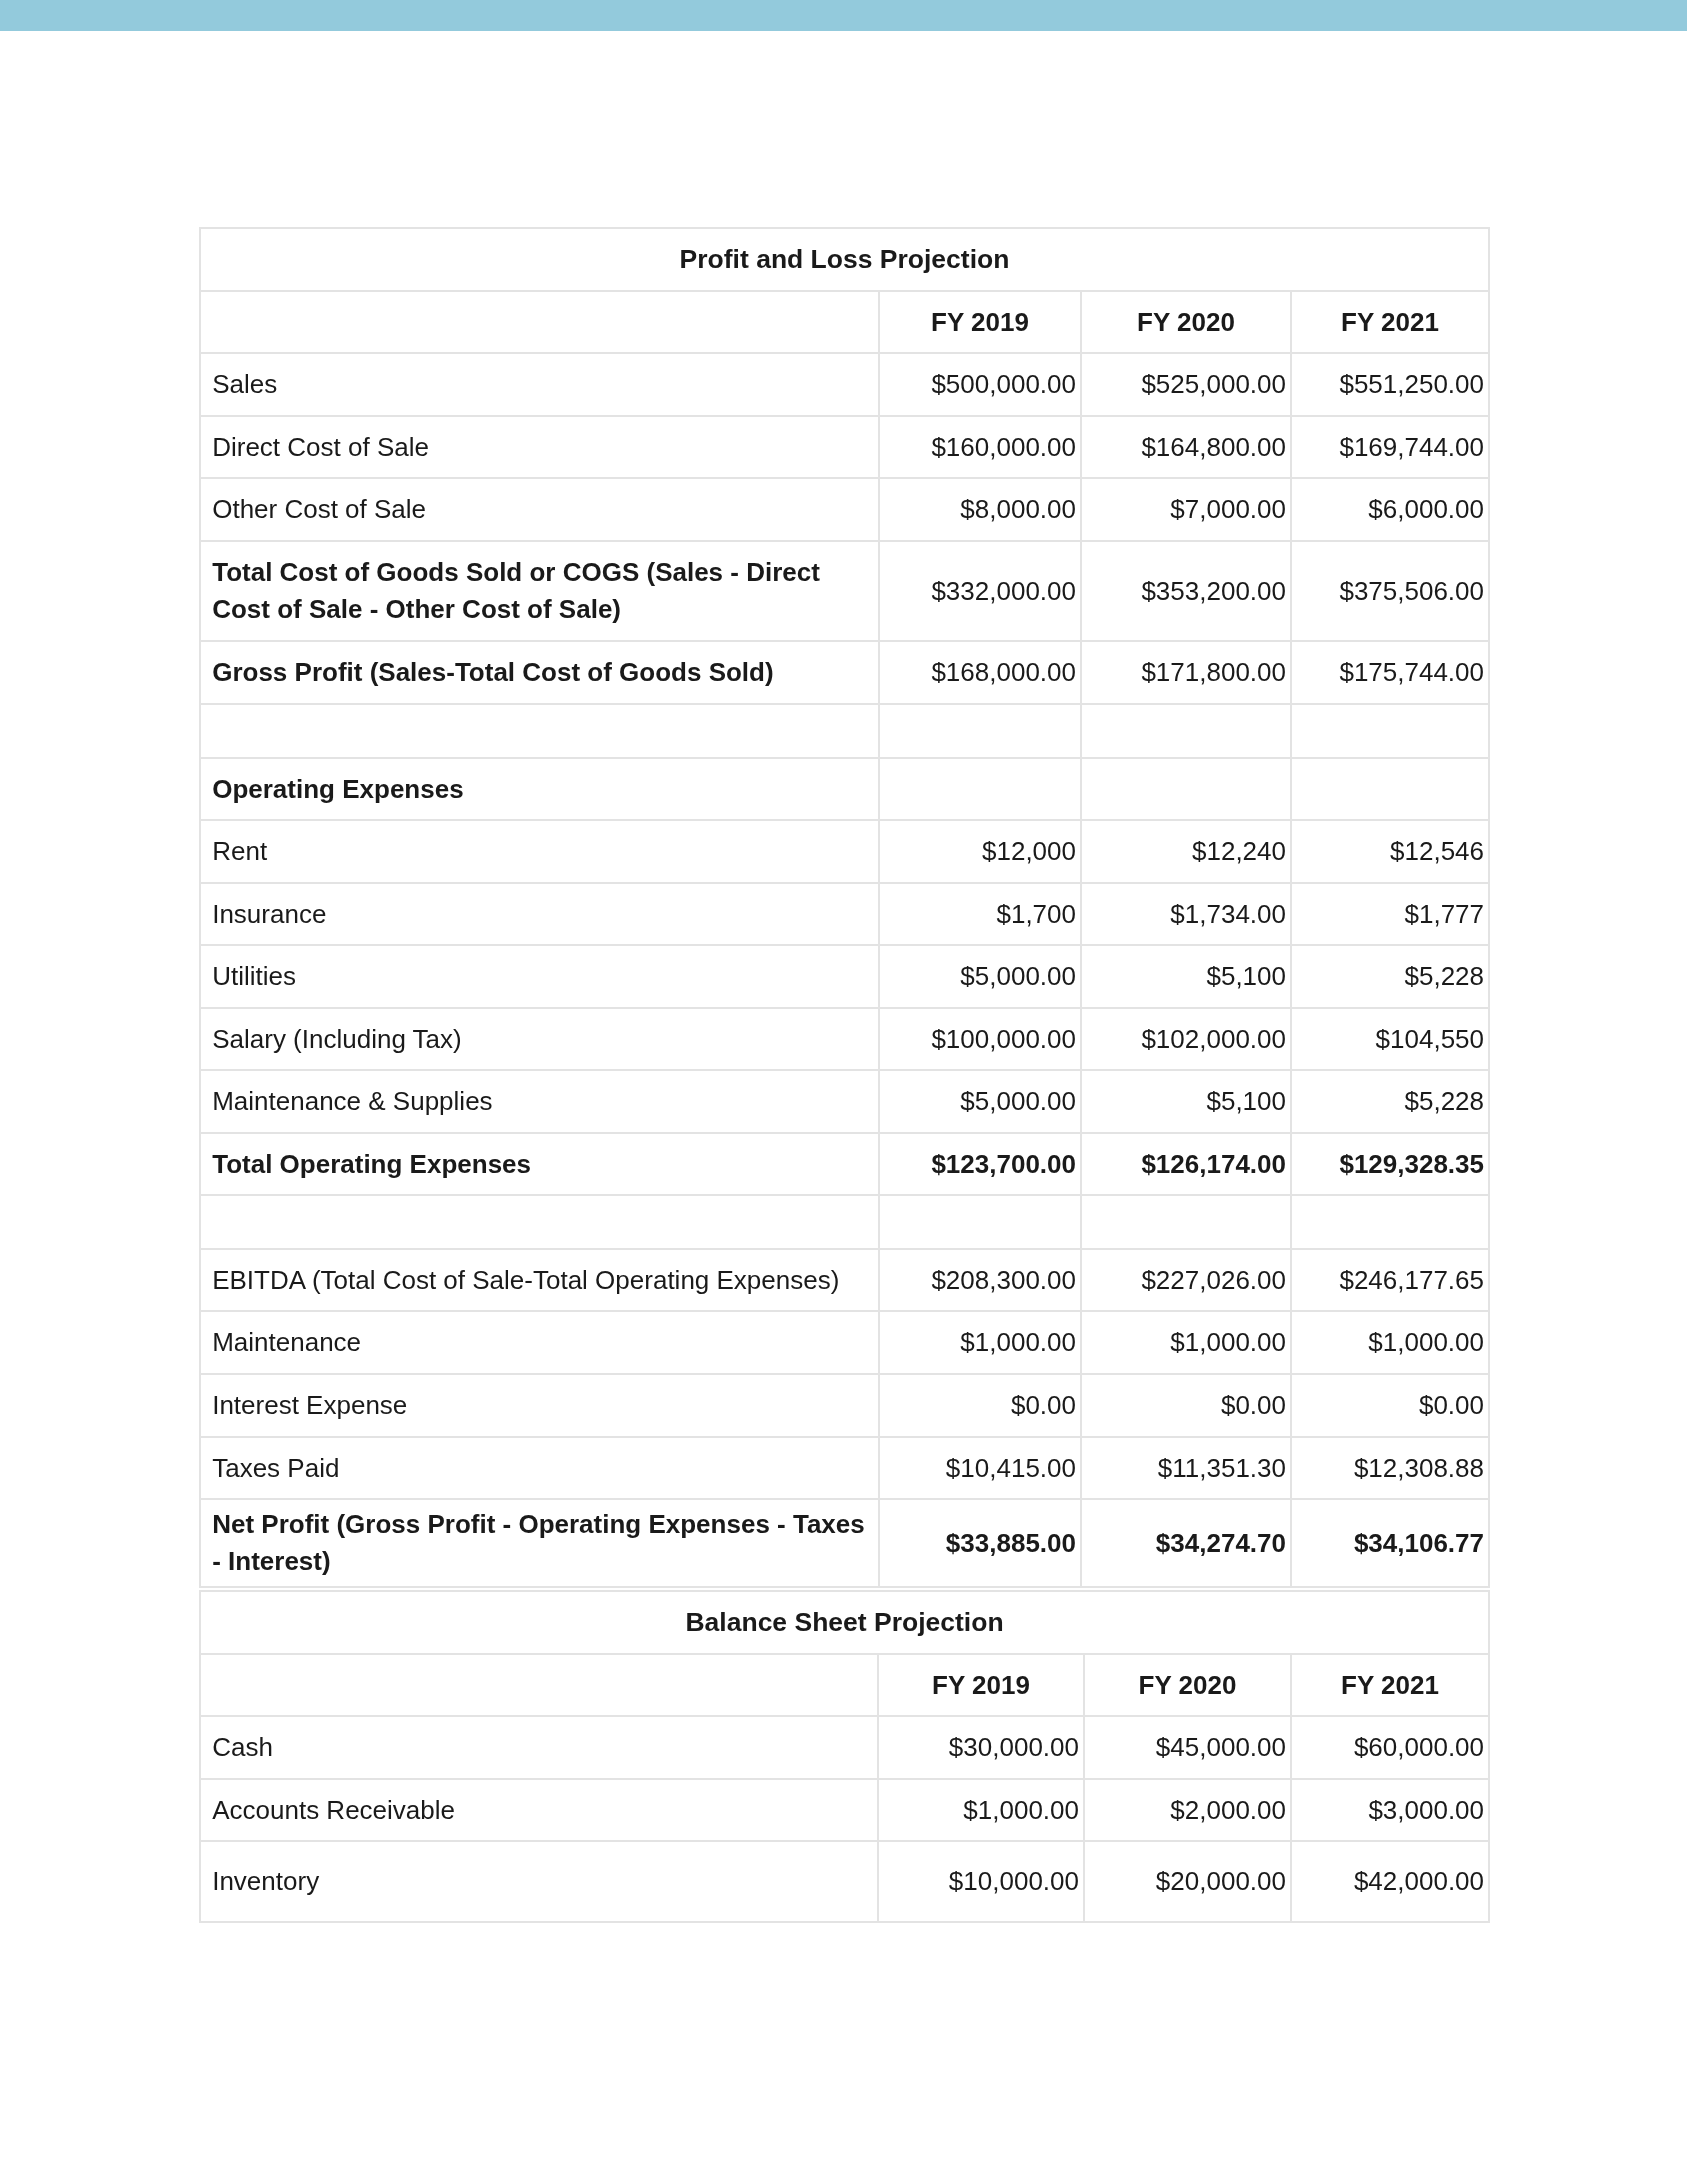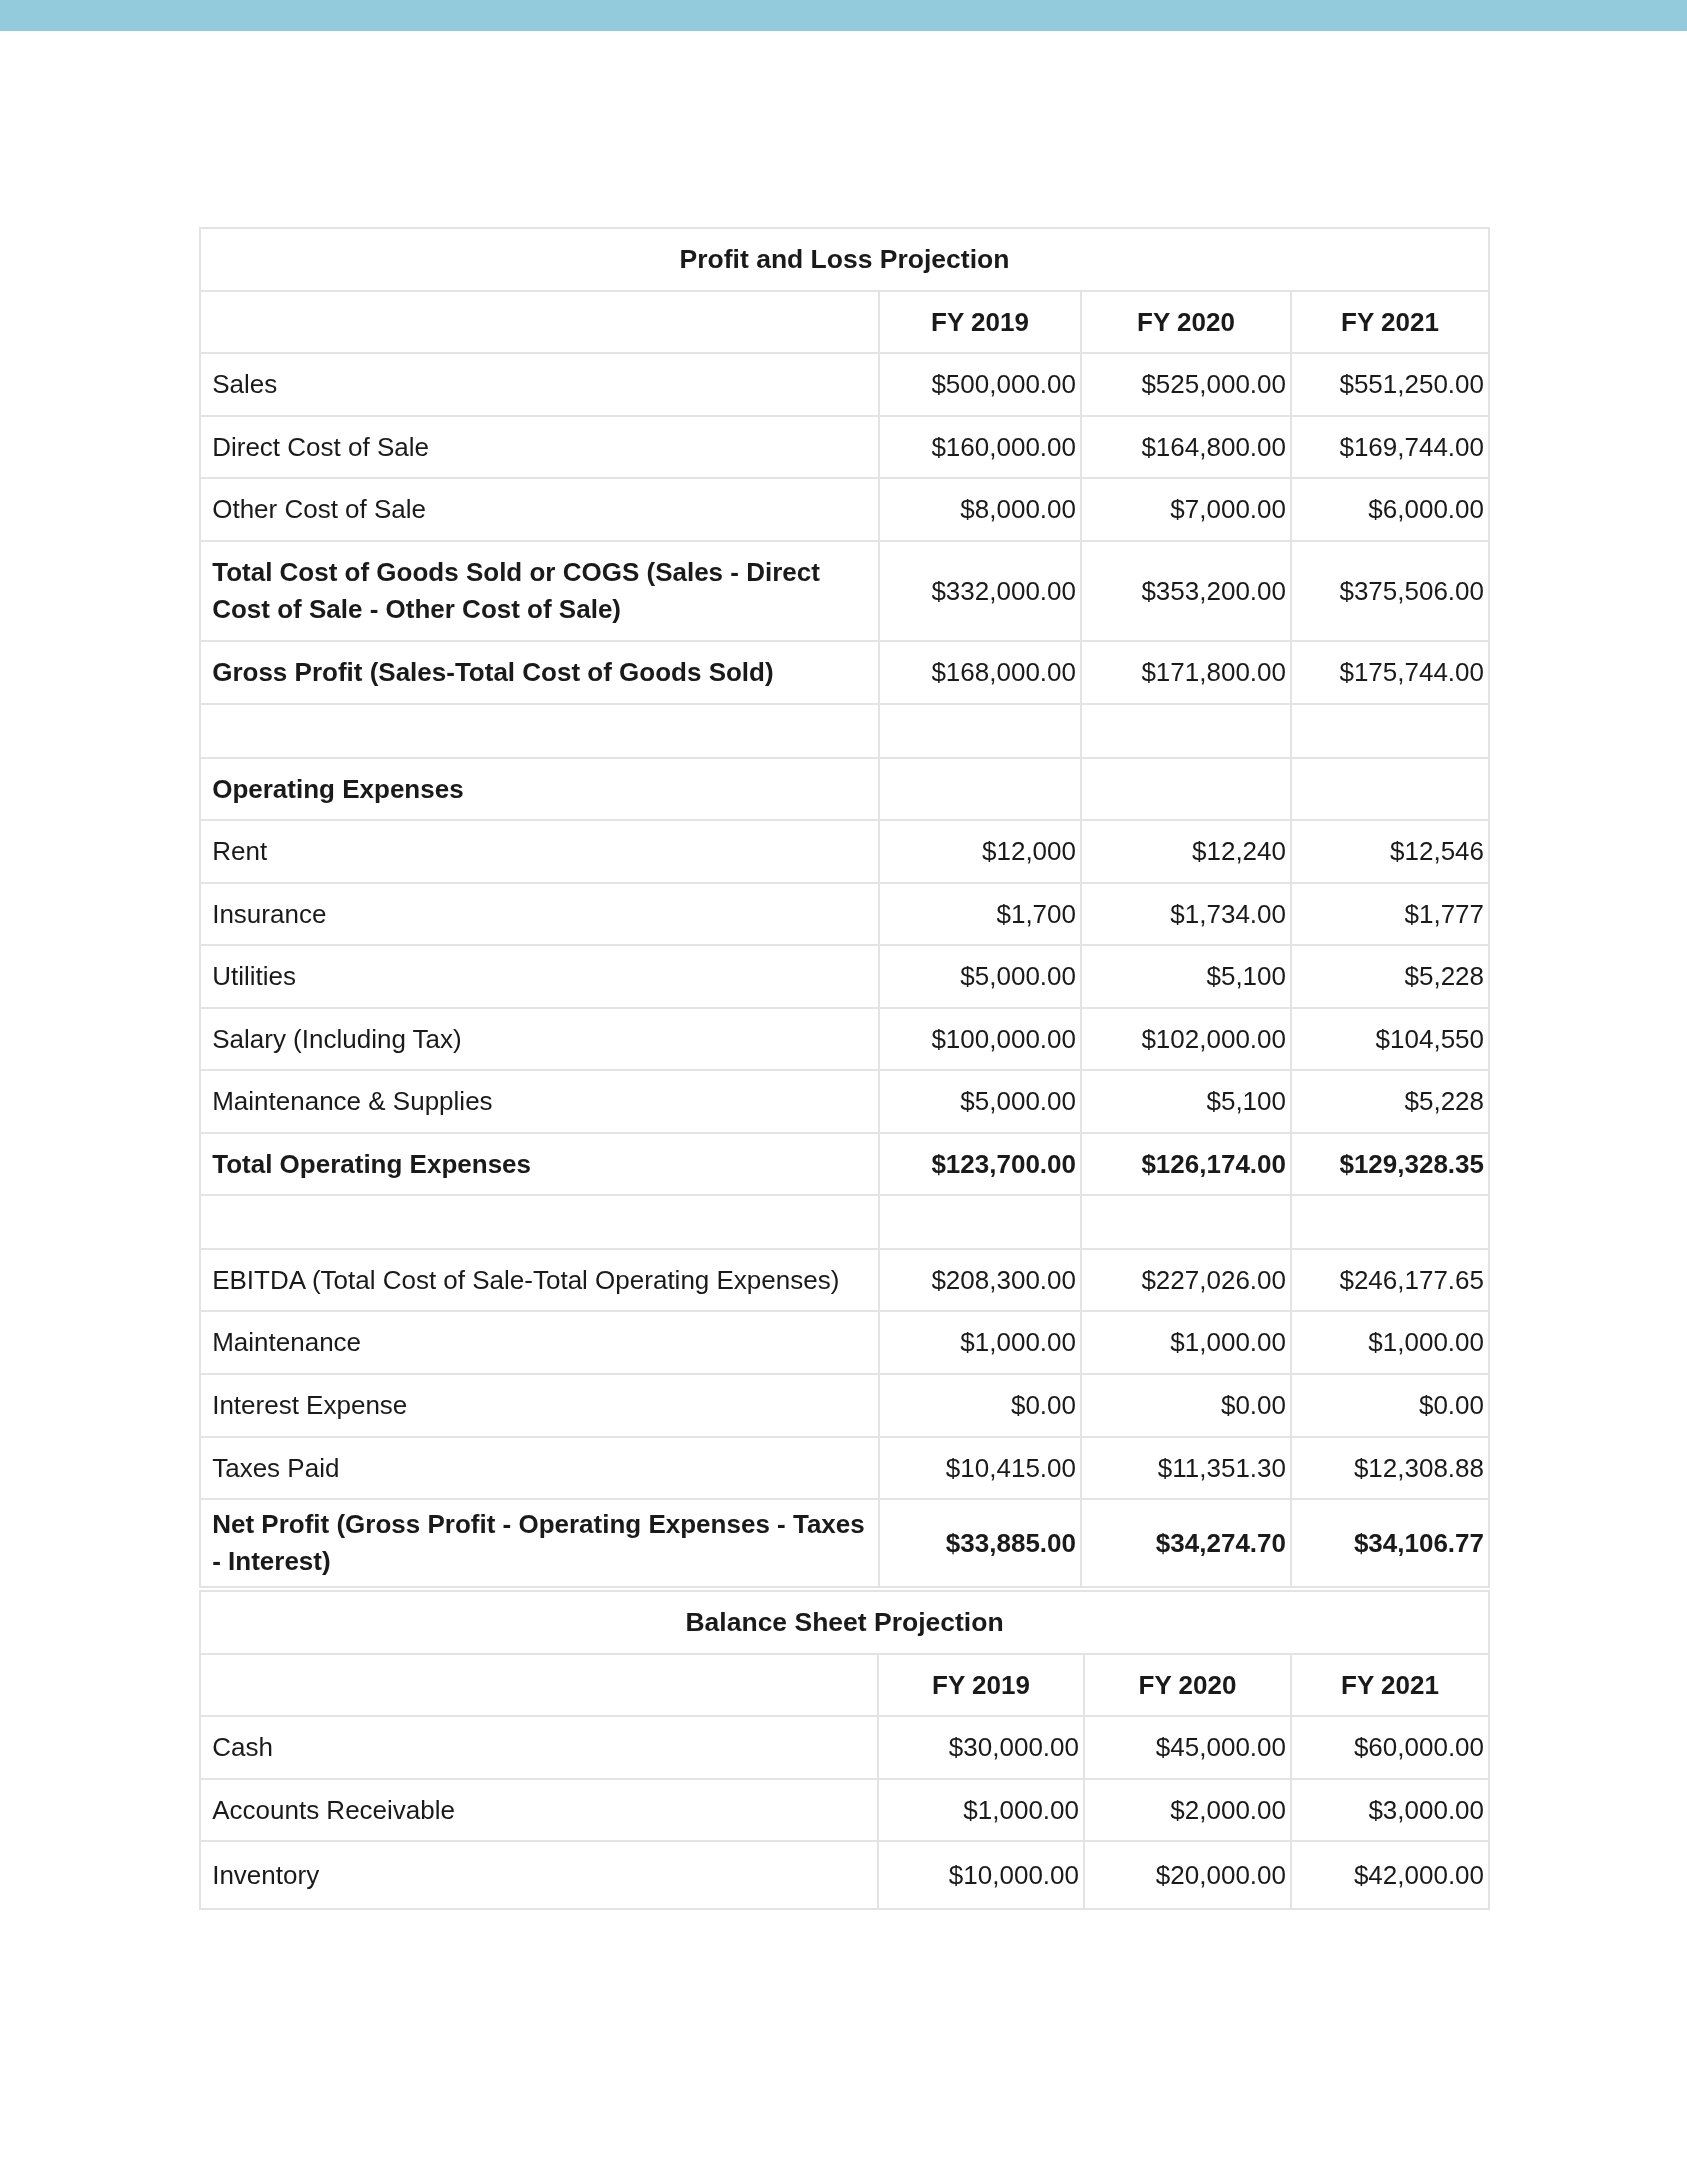--- a/index.html
+++ b/index.html
@@ -176,21 +176,21 @@
     <td class="num">$30,000.00</td>
     <td class="num">$45,000.00</td>
     <td class="num">$60,000.00</td>
   </tr>
   <tr style="height:62px">
     <td>Accounts Receivable</td>
     <td class="num">$1,000.00</td>
     <td class="num">$2,000.00</td>
     <td class="num">$3,000.00</td>
   </tr>
-  <tr style="height:68px">
+  <tr style="height:81px">
     <td>Inventory</td>
     <td class="num">$10,000.00</td>
     <td class="num">$20,000.00</td>
     <td class="num">$42,000.00</td>
   </tr>
 </tbody>
   </table>
 
 
 </body></html>

